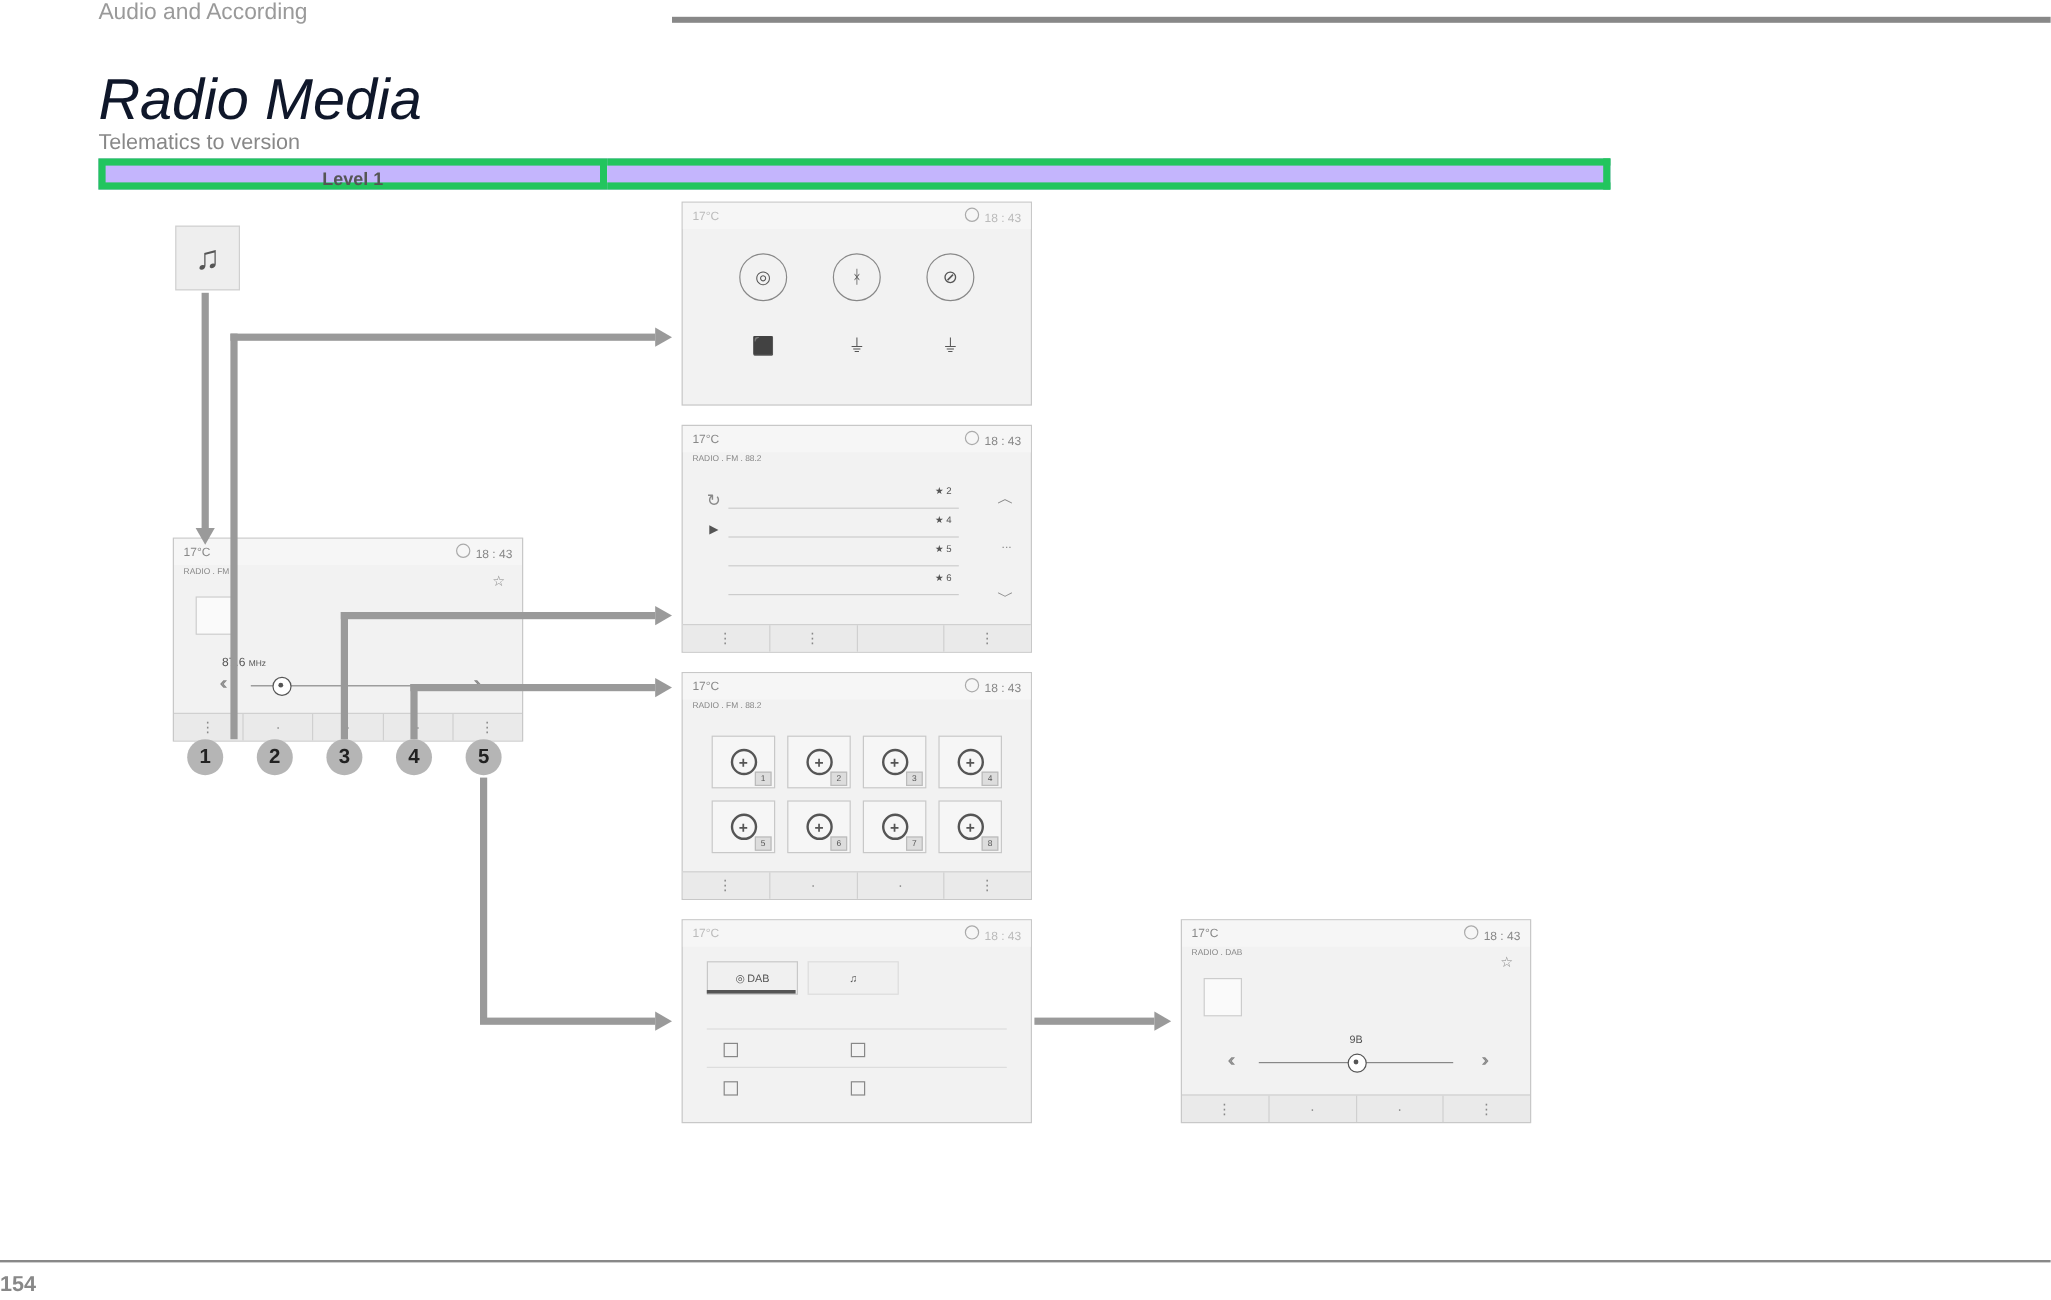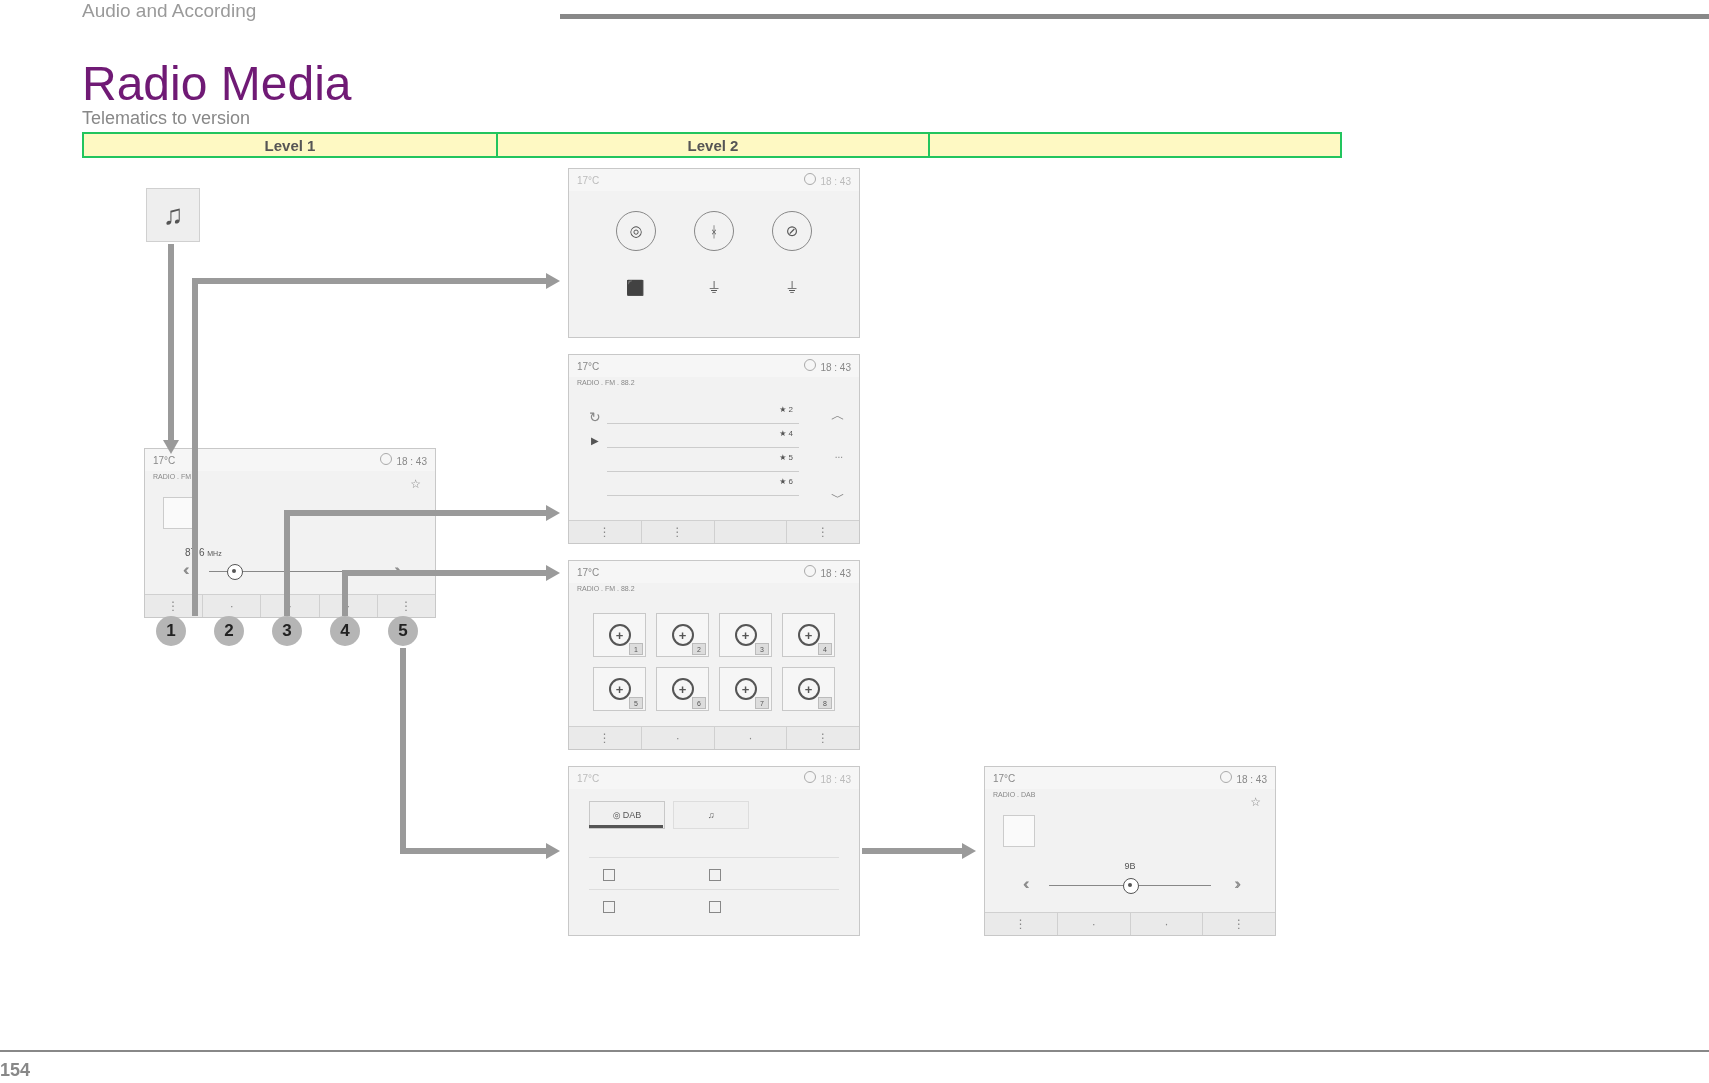--- a/index.html
+++ b/index.html
@@ -1,26 +1,26 @@
 <!DOCTYPE html>
 <html><head>
 <meta charset="utf-8">
 <style>
   html,body{margin:0;padding:0;font-family:Arial,Helvetica,sans-serif;background:#fff;color:#333;}
   #canvas{position:relative;width:1709px;height:1083px;}
   .hdr-rule{position:absolute;top:14px;left:560px;right:0;height:5px;background:#888;}
   .page-rule{position:absolute;left:0;right:0;top:1050px;height:2px;background:#888;}
 
   .section-label{position:absolute;top:0;left:82px;font-size:19px;color:#9a9a9a;}
-  .page-title{position:absolute;top:56px;left:82px;font-size:48px;color:#701a75;font-weight:400;}
+  .page-title{position:absolute;top:56px;left:82px;font-size:48px;color:#0f172a;font-weight:400;font-style:italic;}
   .subtitle{position:absolute;top:108px;left:82px;font-size:18px;color:#888;}
   .page-num{position:absolute;top:1060px;left:0;font-size:18px;color:#888;font-weight:bold;}
 
   .level-row{position:absolute;top:132px;left:82px;width:1260px;height:26px;display:flex;}
-  .level-cell{flex:0 0 auto;background:#fef9c3;border:2px solid #22c55e;text-align:center;font-size:15px;font-weight:bold;color:#555;line-height:24px;}
+  .level-cell{flex:0 0 auto;background:#c4b5fd;border:6px solid #22c55e;text-align:center;font-size:15px;font-weight:bold;color:#555;line-height:24px;}
   .lvl1{width:412px;}
   .lvl2{width:430px;border-left:none;}
   .lvl3{flex:1;border-left:none;}
 
   
   .scr{position:absolute;background:#f2f2f2;border:1px solid #c8c8c8;box-sizing:border-box;}
   .scr-bar{display:flex;justify-content:space-between;align-items:center;height:22px;padding:0 8px;font-size:10px;color:#888;background:#f6f6f6;}
   .scr-sub{font-size:7px;color:#888;padding:2px 8px;height:12px;}
   .scr-body{position:relative;}
   .scr-foot{position:absolute;bottom:0;left:0;right:0;height:22px;background:#eaeaea;border-top:1px solid #d0d0d0;display:flex;}
@@ -69,21 +69,20 @@
 <div id="canvas">
   <div class="hdr-rule"></div>
   <div class="page-rule"></div>
   <span class="section-label">Audio and According</span>
   <span class="page-title">Radio Media</span>
   <span class="subtitle">Telematics to version</span>
   <span class="page-num">154</span>
 
   <div class="level-row">
     <div class="level-cell lvl1">Level 1</div>
-    <div class="level-cell lvl2">Level 2</div>
     <div class="level-cell lvl3"></div>
   </div>
 
   <div class="tile" style="top:188px;left:146px;">
     <span style="font-size:28px;color:#555;">♫</span>
   </div>
 
   <div class="scr" style="top:448px;left:144px;width:292px;height:170px;">
     <div class="scr-bar">
       <span>17°C</span>

